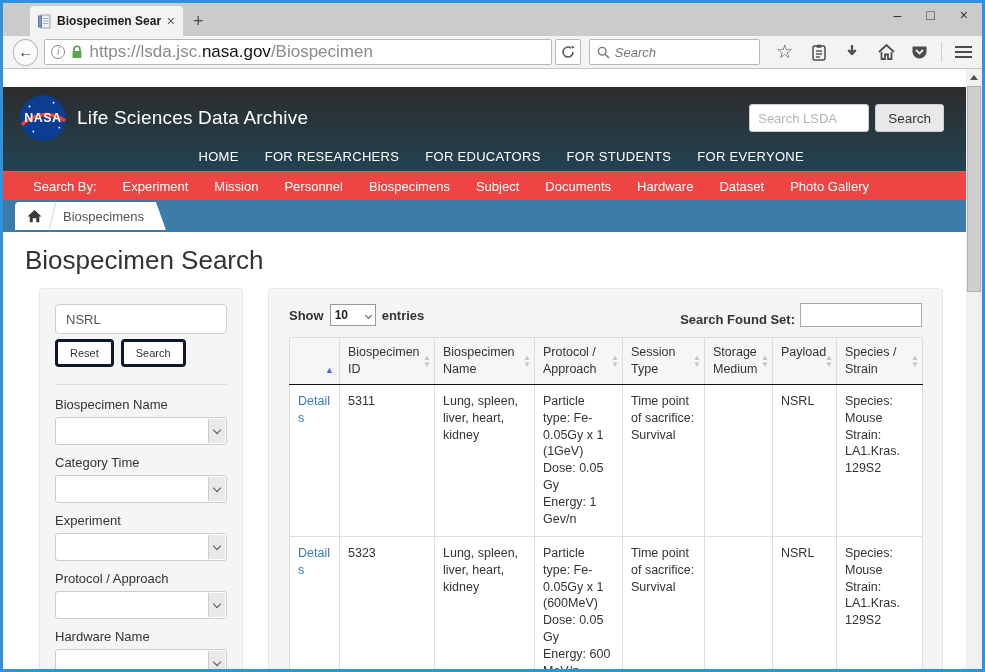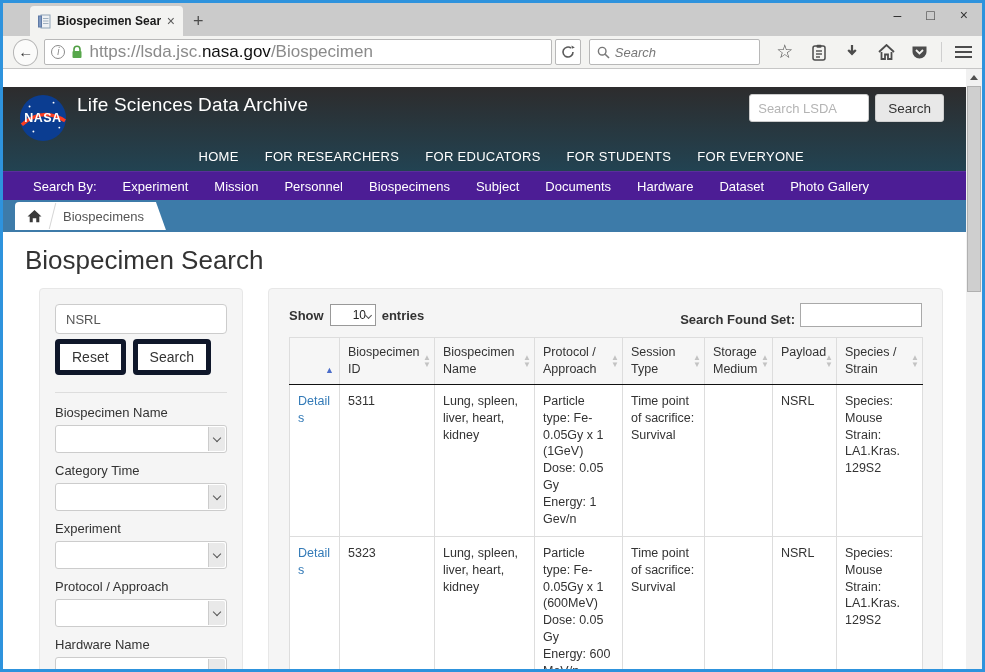--- a/index.html
+++ b/index.html
@@ -40,32 +40,32 @@
   .star{ font-size:19px; color:#4c4c4c; line-height:20px; }
   .tb-sep{ width:1px; height:20px; background:#cfcfcf; margin-left:12px; }
   .hamburger{ margin-left:13px; width:18px; display:flex; flex-direction:column; gap:3px; }
   .hamburger i{ display:block; height:2px; background:#4c4c4c; }
 
   
   .pagearea{ position:relative; height:600px; background:#fff; overflow:hidden; }
   .page-strip{ height:18px; background:#fff; }
 
   .site-header{ height:84px; background:linear-gradient(#2d2c2d,#224352); position:relative; color:#fff; }
-  .header-top{ display:flex; padding:7px 38px 0 16px; }
+  .header-top{ display:flex; align-items:center; padding:7px 38px 0 16px; }
   .brand{ font-size:19px; color:#fff; margin-left:10px; letter-spacing:.2px; }
   .hdr-search{ margin-left:auto; display:flex; gap:6px; }
   .hdr-search input{ width:120px; height:28px; border:1px solid #ccc; border-radius:3px;
                      padding:0 8px; font-size:13px; font-family:inherit; }
   .hdr-search input::placeholder{ color:#b4b4b4; }
   .hdr-search button{ height:28px; padding:0 12px; background:#e8e8e8; border:1px solid #cfcfcf;
                       border-radius:3px; font-size:13.5px; color:#333; font-family:inherit; }
   .header-nav{ position:absolute; bottom:7px; right:178px; display:flex; gap:26px; }
   .header-nav span{ font-size:13px; color:#fff; letter-spacing:.3px; }
 
-  .searchby{ height:29px; background:#4c1d95; border-top:1px solid rgba(255,255,255,.08);
+  .searchby{ height:29px; background:#ef4444; border-top:1px solid rgba(255,255,255,.08);
              display:flex; align-items:center; padding-left:30px; gap:26px; }
   .searchby span{ font-size:13px; color:#fff; }
 
   .crumbbar{ height:32px; background:#3d7ba9; position:relative; }
   .crumb-tab{ position:absolute; left:12px; top:2px; height:28px; background:#fff;
               border-radius:4px 0 0 0; display:flex; align-items:center; padding:0 22px 0 12px; gap:10px;
               clip-path:polygon(0 0, calc(100% - 10px) 0, 100% 100%, 0 100%); }
   .crumb-sep{ width:1px; height:26px; background:#d5d5d5; transform:skewX(-14deg); }
   .crumb-label{ font-size:13px; color:#555; }
 
@@ -73,37 +73,37 @@
   h1.page-title{ font-size:26px; font-weight:500; color:#333; padding:13px 0 12px; }
 
   .layout{ display:flex; }
   .panel{ background:#f5f5f5; border:1px solid #e7e7e7; border-radius:4px; }
 
   
   .filters-panel{ width:204px; margin-left:14px; padding:15px; height:560px; }
   .kw-input{ width:100%; height:30px; border:1px solid #ccc; border-radius:4px; padding:0 10px;
              font-size:13px; color:#555; font-family:inherit; background:#fff; }
   .btn-row{ display:flex; gap:7px; margin-top:5px; }
-  .btn{ background:#fff; border:5px solid #0f172a; border-radius:4px; padding:5px 12px;
-        font-size:14px; color:#333; font-family:inherit; }
+  .btn{ background:#fff; border:3px solid #0f172a; border-radius:4px; padding:5px 12px;
+        font-size:11px; color:#333; font-family:inherit; }
   .filters-panel hr{ border:0; border-top:1px solid #ddd; margin:17px 0 12px; }
   .f-label{ display:block; font-size:13px; color:#333; margin:10px 0 5px; }
   .select{ position:relative; height:28px; background:#fff; border:1px solid #ccc; border-radius:3px; }
   .select .sbtn{ position:absolute; top:1px; right:1px; bottom:1px; width:17px; background:#e9e9e9;
                  border-left:1px solid #ccc; border-radius:0 2px 2px 0;
                  display:flex; align-items:center; justify-content:center; }
   .chev{ width:6px; height:6px; border-right:1px solid #555; border-bottom:1px solid #555;
          transform:rotate(45deg); margin-top:-3px; }
 
   
   .results-panel{ width:675px; margin-left:25px; padding:14px 20px; height:560px; }
   .res-top{ display:flex; align-items:center; }
   .bold13{ font-size:13px; font-weight:bold; color:#333; }
   .mini-select{ position:relative; width:46px; height:22px; background:#fff; border:1px solid #999;
-                margin:0 6px; font-size:12px; color:#222; padding:3px 0 0 22px; }
+                margin:0 6px; font-size:12px; color:#222; padding:3px 0 0 4px;font-weight:bold; }
   .mini-select .mchev{ position:absolute; right:4px; top:8px; width:5px; height:5px;
                        border-right:1px solid #555; border-bottom:1px solid #555; transform:rotate(45deg); }
   .res-top .right{ margin-left:auto; display:flex; align-items:flex-end; gap:5px; }
   .foundset-input{ width:122px; height:24px; border:1px solid #a9a9a9; background:#fff;
                    font-size:13px; padding:0 6px; font-family:inherit; }
 
   table.results{ border-collapse:collapse; margin-top:10px; table-layout:fixed; width:633px; }
   table.results th{ background:#f6f6f6; border:1px solid #ddd; border-bottom:1px solid #111;
                     font-size:12.5px; font-weight:normal; color:#333; text-align:left;
                     padding:6px 14px 6px 8px; position:relative; vertical-align:top; line-height:1.35; }

